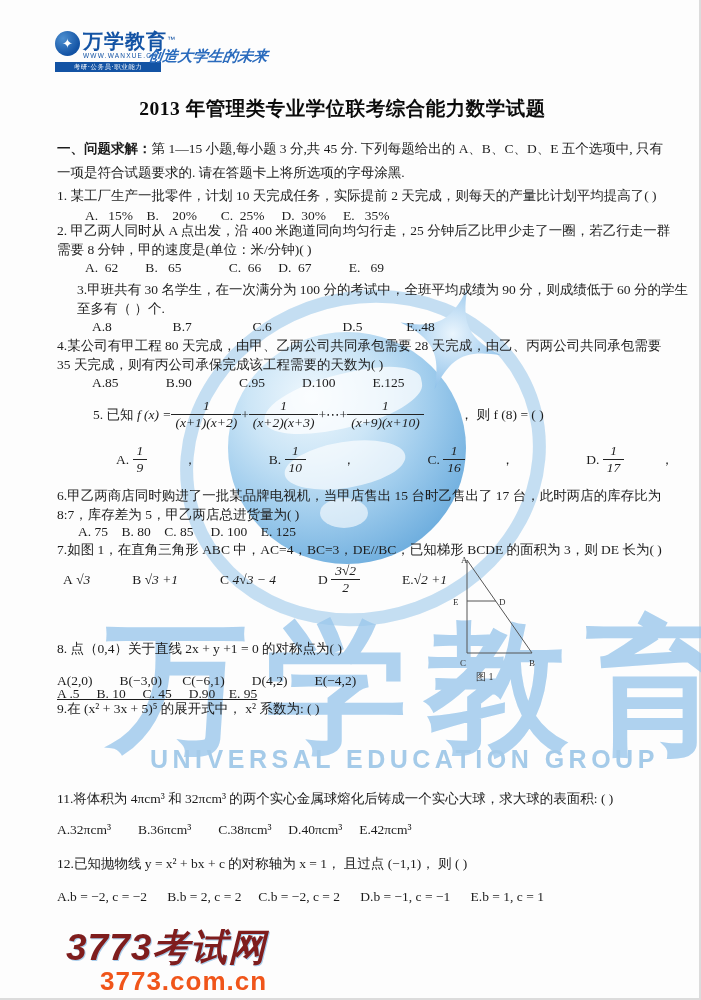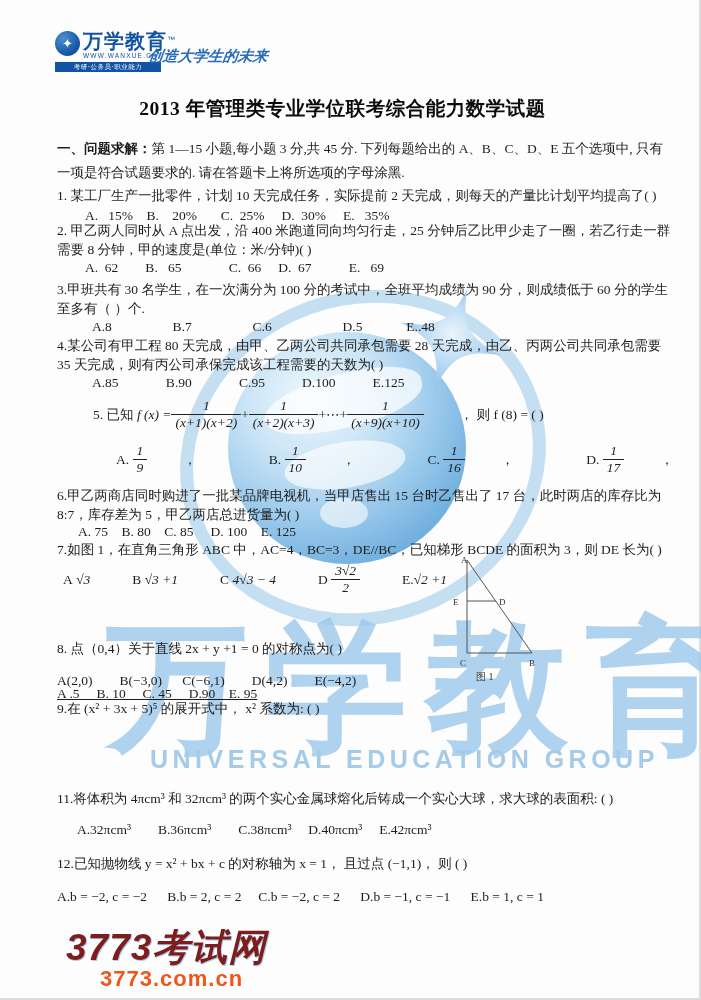--- a/index.html
+++ b/index.html
@@ -56,21 +56,21 @@
   .gap40>*+*{margin-left:42px;}
   
   .fig{position:absolute;left:448px;top:550px;z-index:1;}
   .fig text{font-size:9px;fill:#333;font-family:"Liberation Serif",serif;}
   .fig .cap{font-size:10px;}
   
   .site{position:absolute;left:36px;top:928px;z-index:2;font-family:"Liberation Sans",sans-serif;
         font-size:37px;line-height:40px;font-weight:800;font-style:italic;color:#7f1d1d;
         text-shadow:1px 1px 0 #a9cdeb;letter-spacing:1px;margin-left:30px;}
   .domain{position:absolute;left:100px;top:966px;z-index:2;font-family:"Liberation Sans",sans-serif;
-        font-size:22px;font-weight:800;color:#f0551a;letter-spacing:1px;}
+        font-size:26px;font-weight:800;color:#f0551a;letter-spacing:1px;}
 </style>
 </head>
 <body>
 
 <div class="page">
 
   <div class="wm wm-ring"></div>
   <div class="wm wm-globe"></div>
   <div class="wm wm-swirl1"></div>
   <div class="wm wm-swirl2"></div>
@@ -108,21 +108,21 @@
     <div class="line" style="top:137px;line-height:23.5px;">
       <span class="b">一、问题求解：</span><span>第 1—15 小题,每小题 3 分,共 45 分. 下列每题给出的 A、B、C、D、E 五个选项中, 只有一项是符合试题要求的. 请在答题卡上将所选项的字母涂黑.</span>
     </div>
 
     <div class="line" style="top:186px;">1. 某工厂生产一批零件，计划 10 天完成任务，实际提前 2 天完成，则每天的产量比计划平均提高了(      )</div>
     <div class="line opts" style="top:206px;left:85px;">A.   15%    B.    20%       C.  25%     D.  30%     E.   35%</div>
 
     <div class="line" style="top:221px;">2. 甲乙两人同时从 A 点出发，沿 400 米跑道同向均匀行走，25 分钟后乙比甲少走了一圈，若乙行走一群需要 8 分钟，甲的速度是(单位：米/分钟)(      )</div>
     <div class="line opts" style="top:258px;left:85px;">A.  62        B.   65              C.  66     D.  67           E.   69</div>
 
-    <div class="line" style="top:280px;">3.甲班共有 30 名学生，在一次满分为 100 分的考试中，全班平均成绩为 90 分，则成绩低于 60 分的学生至多有（      ）个.</div>
+    <div class="line" style="top:280px;margin-left:20px;">3.甲班共有 30 名学生，在一次满分为 100 分的考试中，全班平均成绩为 90 分，则成绩低于 60 分的学生至多有（      ）个.</div>
     <div class="line opts" style="top:317px;left:92px;">A.8                  B.7                  C.6                     D.5             E..48</div>
 
     <div class="line" style="top:336px;">4.某公司有甲工程 80 天完成，由甲、乙两公司共同承包需要 28 天完成，由乙、丙两公司共同承包需要 35 天完成，则有丙公司承保完成该工程需要的天数为(      )</div>
     <div class="line opts" style="top:373px;left:92px;">A.85              B.90              C.95           D.100           E.125</div>
 
     <div class="mrow" style="left:57px;top:398px;">
       <span class="cn">5. 已知</span>&nbsp;
       <span class="mt">f (x) =</span>
       <span class="frac">
           <span class="fn">1</span>
@@ -194,21 +194,21 @@
       <text x="28" y="130" class="cap">图 1</text>
     </svg>
 
     <div class="line" style="top:639px;">8. 点（0,4）关于直线 2x + y +1 = 0 的对称点为(      )</div>
     <div class="line opts" style="top:671px;font-family:Liberation Serif, serif;">A(2,0)        B(−3,0)      C(−6,1)        D(4,2)        E(−4,2)</div>
 
     <div class="line" style="top:699px;">9.在 (x² + 3x + 5)⁵ 的展开式中， x² 系数为: (      )</div>
     <div class="line opts" style="top:684px;text-decoration:underline;">A .5     B. 10     C. 45     D.90    E. 95</div>
 
     <div class="line" style="top:789px;">11.将体积为 4πcm³ 和 32πcm³ 的两个实心金属球熔化后铸成一个实心大球，求大球的表面积: (      )</div>
-    <div class="line opts" style="top:820px;margin-left:20px;">A.32πcm³        B.36πcm³        C.38πcm³     D.40πcm³     E.42πcm³</div>
+    <div class="line opts" style="top:820px;">A.32πcm³        B.36πcm³        C.38πcm³     D.40πcm³     E.42πcm³</div>
 
     <div class="line" style="top:854px;">12.已知抛物线 y = x² + bx + c 的对称轴为 x = 1， 且过点 (−1,1)， 则 (      )</div>
     <div class="line opts" style="top:887px;">A.b = −2, c = −2      B.b = 2, c = 2     C.b = −2, c = 2      D.b = −1, c = −1      E.b = 1, c = 1</div>
 
   </div>
 
   <div class="site">3773考试网</div>
   <div class="domain">3773.com.cn</div>
 
 </div>

